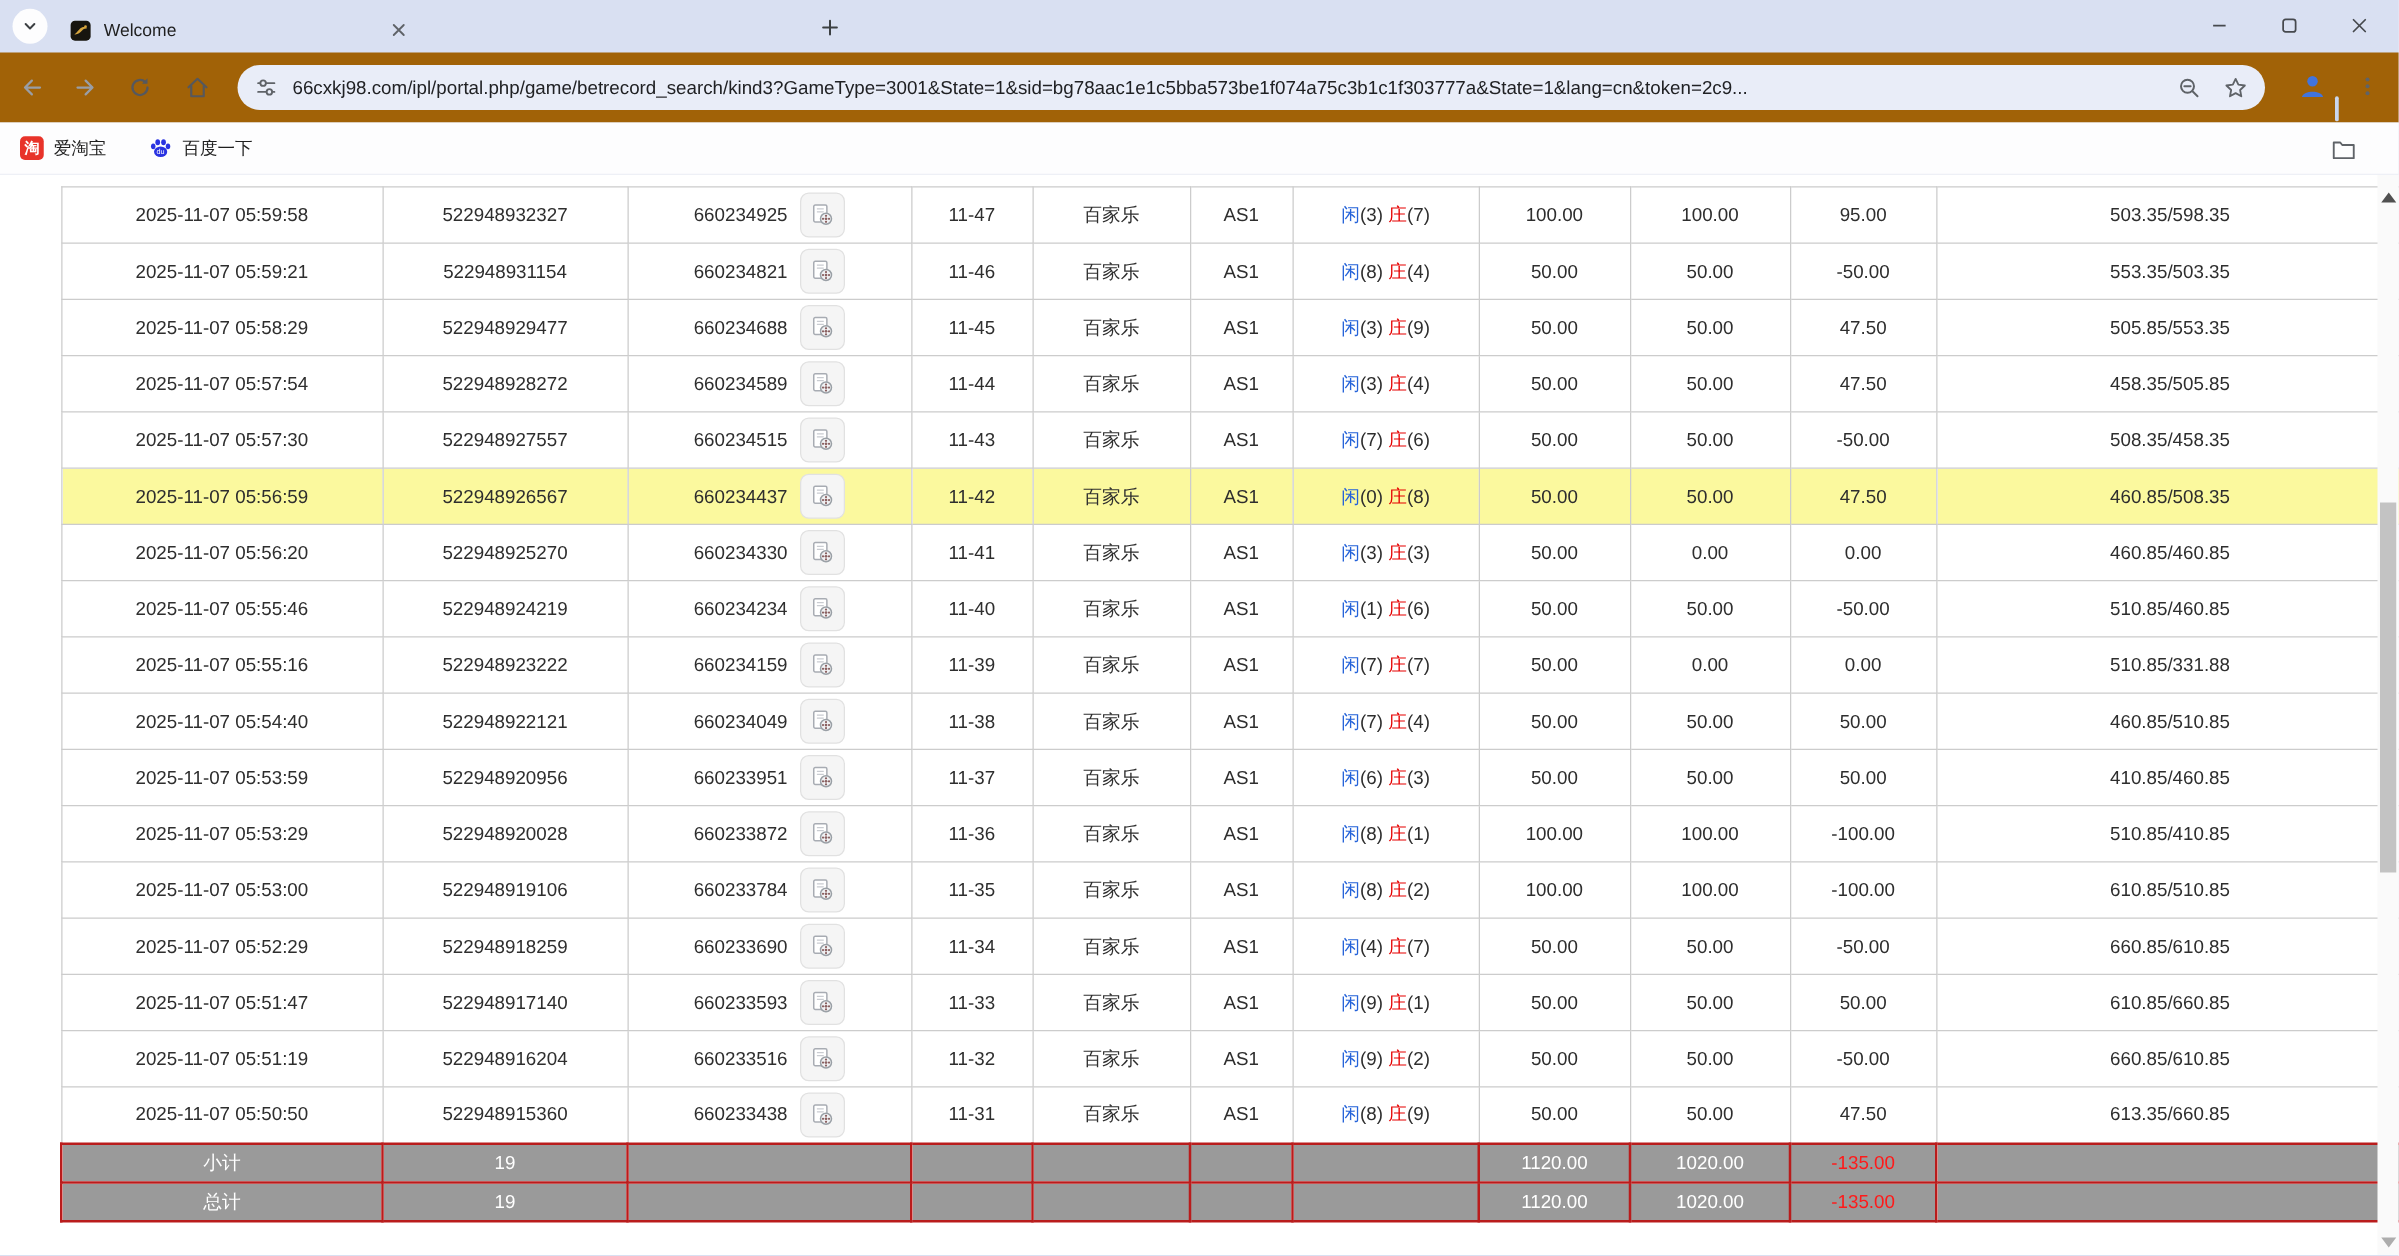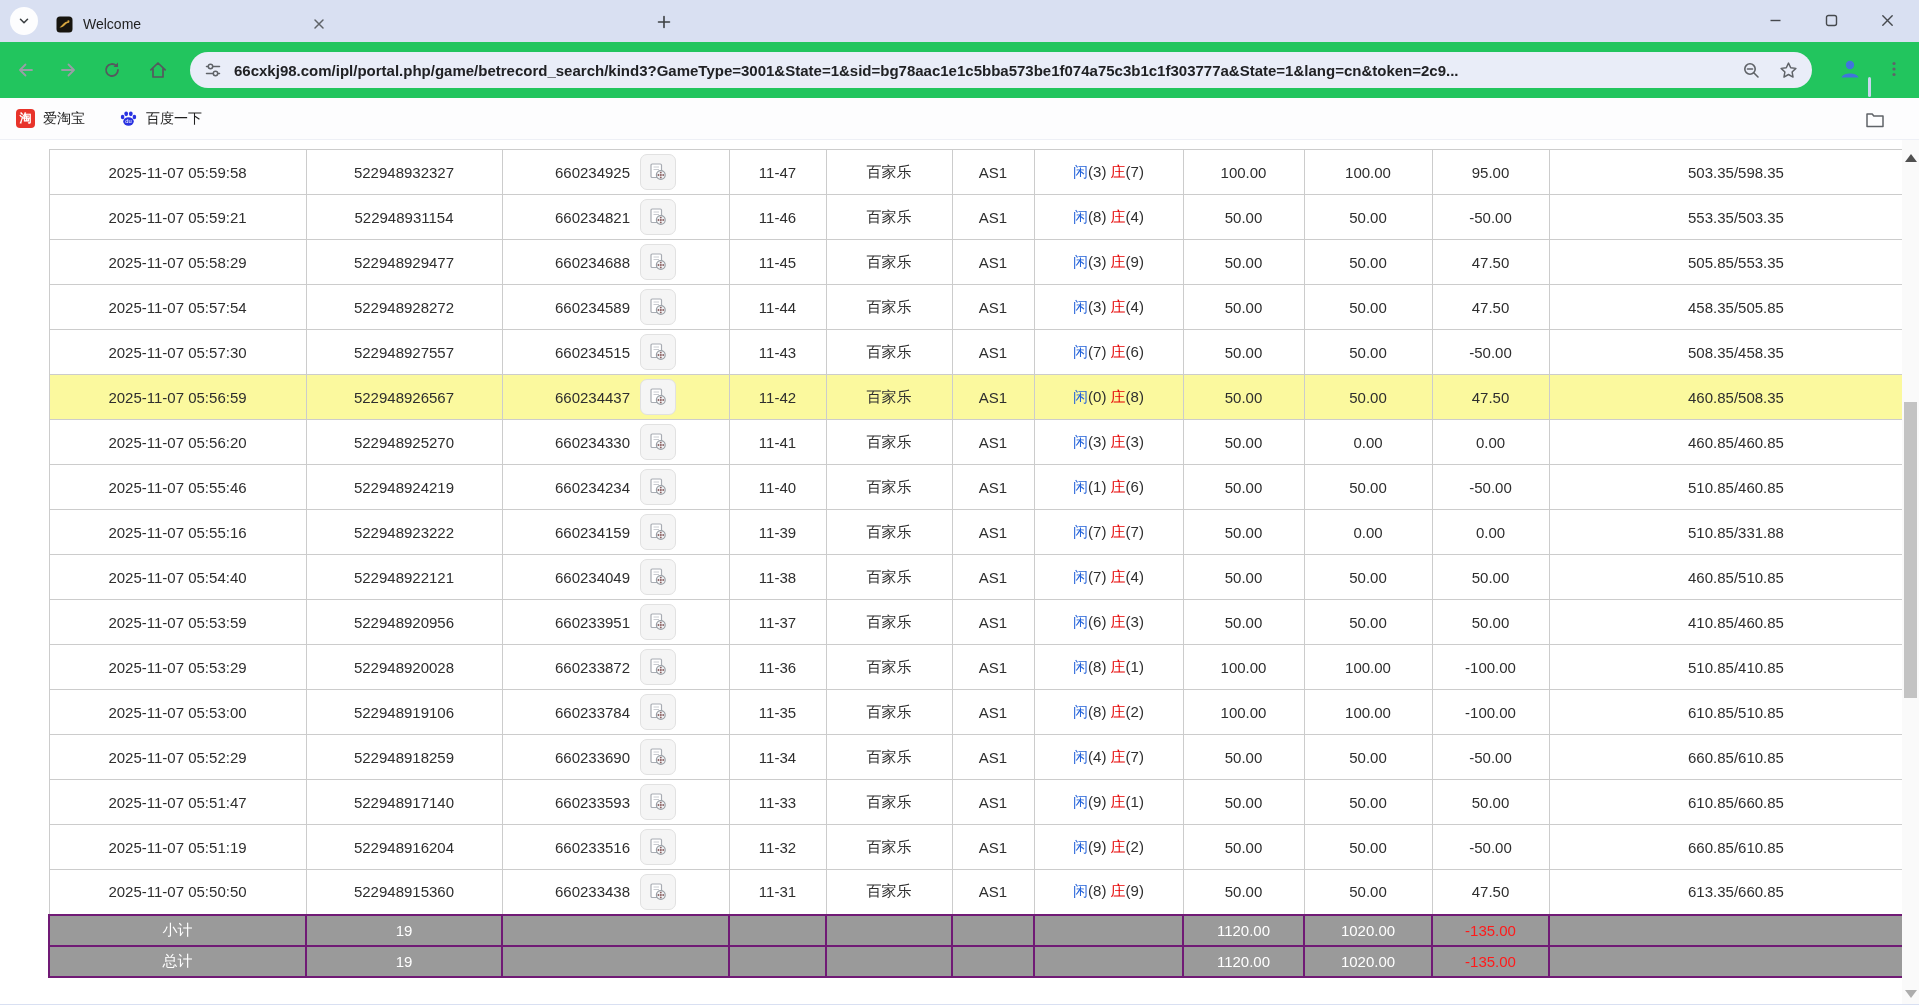--- a/index.html
+++ b/index.html
@@ -18,21 +18,21 @@
   .tab .favicon { width:17px; height:17px; margin-right:10px; flex:0 0 auto; }
   .tab-title { font-size:14px; color:#1f1f1f; white-space:nowrap; overflow:hidden; flex:1 1 auto; }
   .tab-close { width:18px; height:18px; margin-left:8px; display:flex; align-items:center; justify-content:center;
     border-radius:50%; cursor:pointer; flex:0 0 auto; }
   .newtab-btn { position:absolute; left:652px; top:10px; width:24px; height:24px; border:none; background:transparent;
     display:flex; align-items:center; justify-content:center; cursor:pointer; }
   .win-controls { position:absolute; right:4px; top:2px; display:flex; }
   .win-btn { width:56px; height:36px; border:none; background:transparent; display:flex; align-items:center; justify-content:center; cursor:pointer; }
 
   
-  .toolbar { position:relative; height:56px; background:#22c55e;font-weight:bold; }
+  .toolbar { position:relative; height:56px; background:#a16207; }
   .nav-btn { position:absolute; top:10px; width:36px; height:36px; border:none; background:transparent; border-radius:50%;
     display:flex; align-items:center; justify-content:center; cursor:pointer; }
   .nav-back { left:8px; } .nav-forward { left:50px; } .nav-reload { left:94px; } .nav-home { left:140px; }
   .omnibox { position:absolute; left:190px; top:10px; width:1622px; height:36px; background:#e9edf8; border-radius:18px;
     display:flex; align-items:center; padding:0 14px; }
   .omni-tune { flex:0 0 auto; margin-right:12px; display:flex; }
   .url-text { flex:1 1 auto; font-size:15px; color:#202124; white-space:nowrap; overflow:hidden; }
   .omni-right { flex:0 0 auto; display:flex; align-items:center; gap:18px; margin-left:12px; }
   .toolbar-right { position:absolute; right:8px; top:10px; display:flex; align-items:center; gap:10px; }
   .tool-btn { width:34px; height:34px; border:none; background:transparent; display:flex; align-items:center; justify-content:center; cursor:pointer; }
@@ -51,21 +51,21 @@
   .page { position:relative; height:864px; background:#fff; overflow:hidden;padding-left:36px; }
   table.bets { border-collapse:collapse; table-layout:fixed; width:1874px; margin:9px 0 0 12px; }
   table.bets td { border:1px solid #ccc; text-align:center; font-size:15px; color:#2e2e2e; height:45px;
     overflow:hidden; white-space:nowrap; }
   tr.hl td { background:#fbf99e; }
   td .gid-wrap { display:inline-flex; align-items:center; gap:10px; vertical-align:middle; }
   .video-btn { display:inline-flex; align-items:center; justify-content:center; width:36px; height:36px;
     background:#f5f5f5; border:1px solid #e1e1e1; border-radius:7px; cursor:pointer; }
   .blue { color:#2563d9; }
   .red { color:#e60000; }
-  tr.footer td { background:#9a9a9a; border:2px solid #701a75; color:#fff; height:31px; font-size:15px; }
+  tr.footer td { background:#9a9a9a; border:2px solid #b91c1c; color:#fff; height:31px; font-size:15px; }
   tr.footer td.red-f { color:#ff1a1a; }
 
   
   .scrollbar { position:absolute; right:0; top:0; width:17px; height:864px; background:#fafafa; }
   .sb-up { position:absolute; top:14px; left:3px; width:0; height:0; border-left:6px solid transparent;
     border-right:6px solid transparent; border-bottom:8px solid #505050; cursor:pointer; }
   .sb-down { position:absolute; bottom:6px; left:3px; width:0; height:0; border-left:6px solid transparent;
     border-right:6px solid transparent; border-top:8px solid #adadad; cursor:pointer; }
   .sb-thumb { position:absolute; left:2px; top:262px; width:13px; height:296px; background:#c3c3c3; cursor:pointer; }
 

